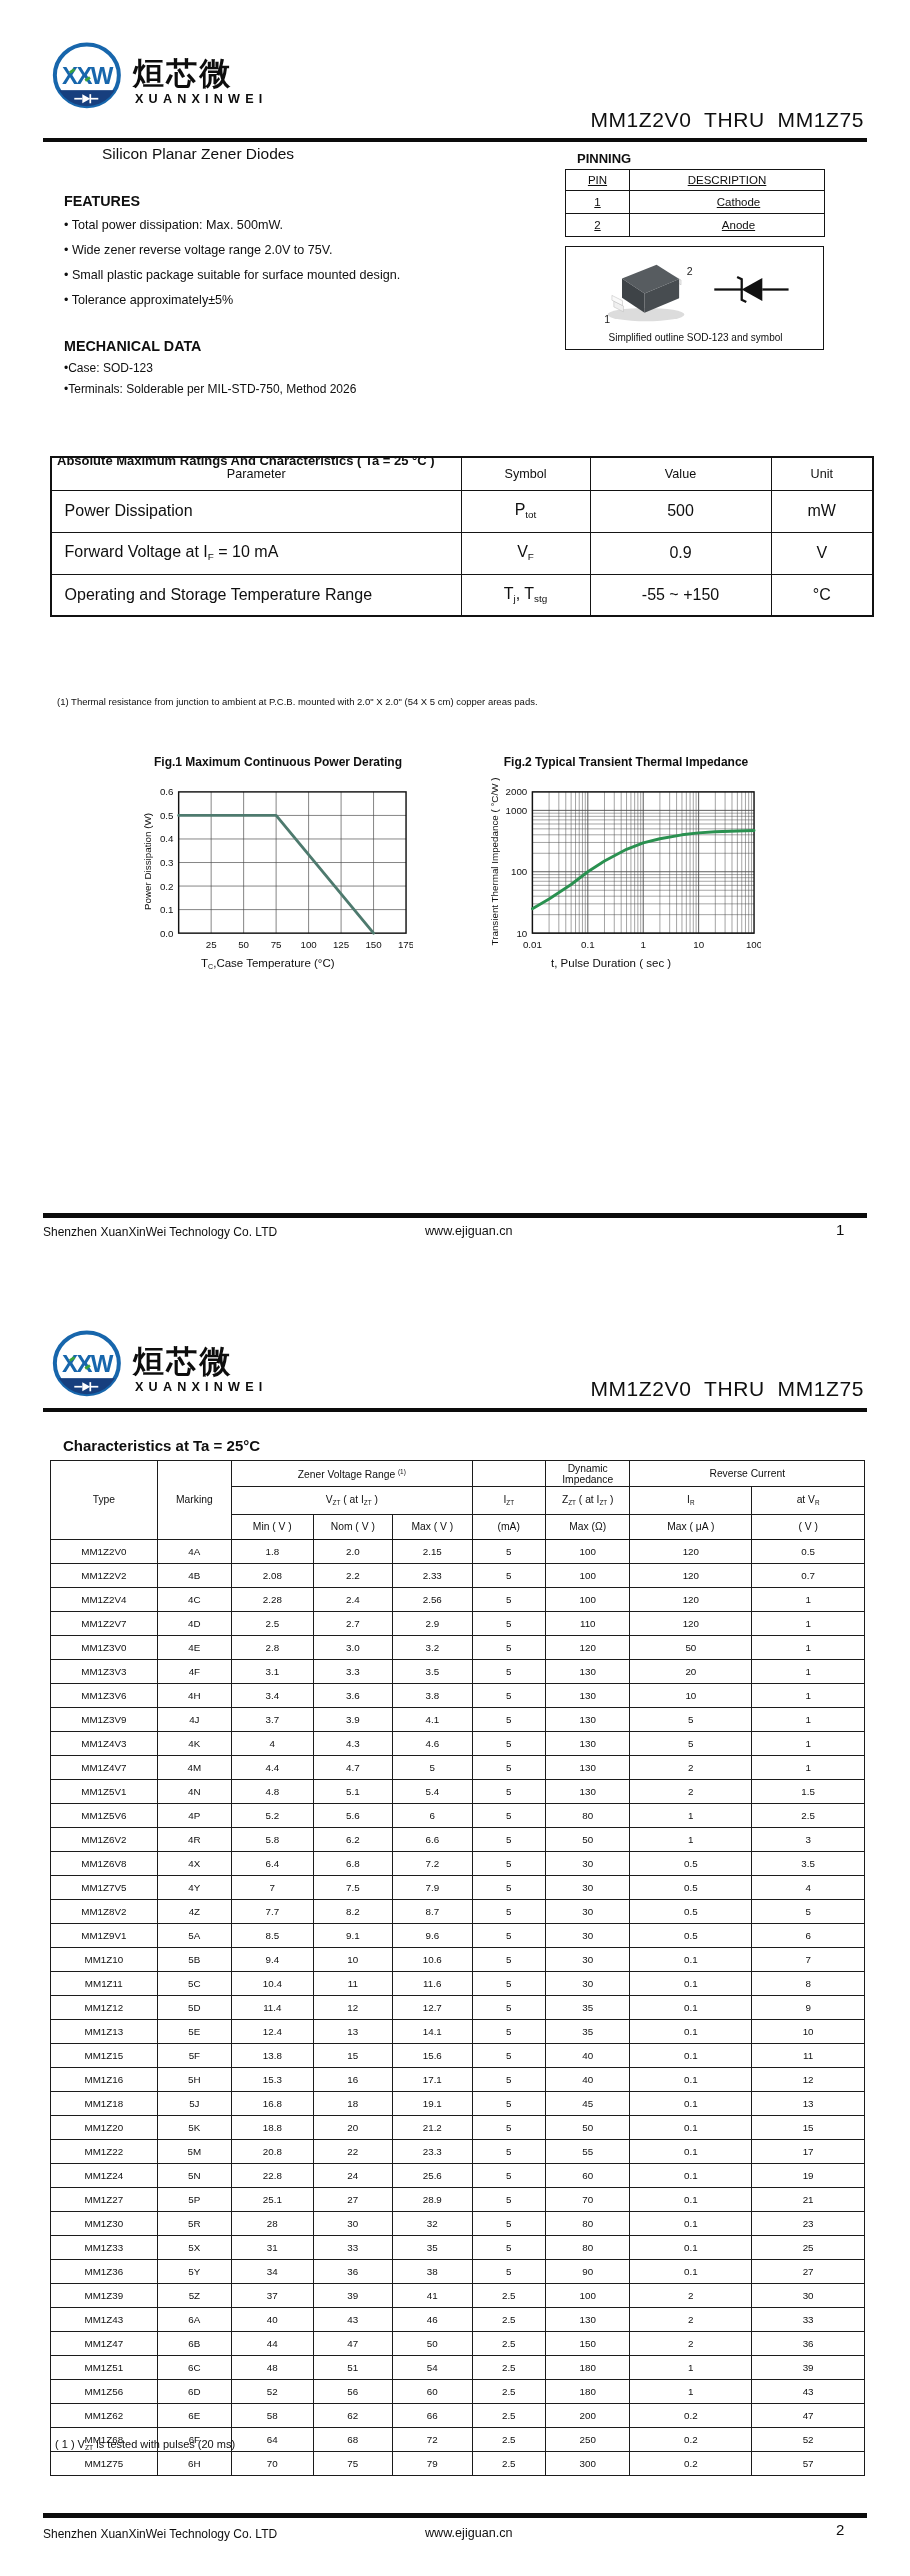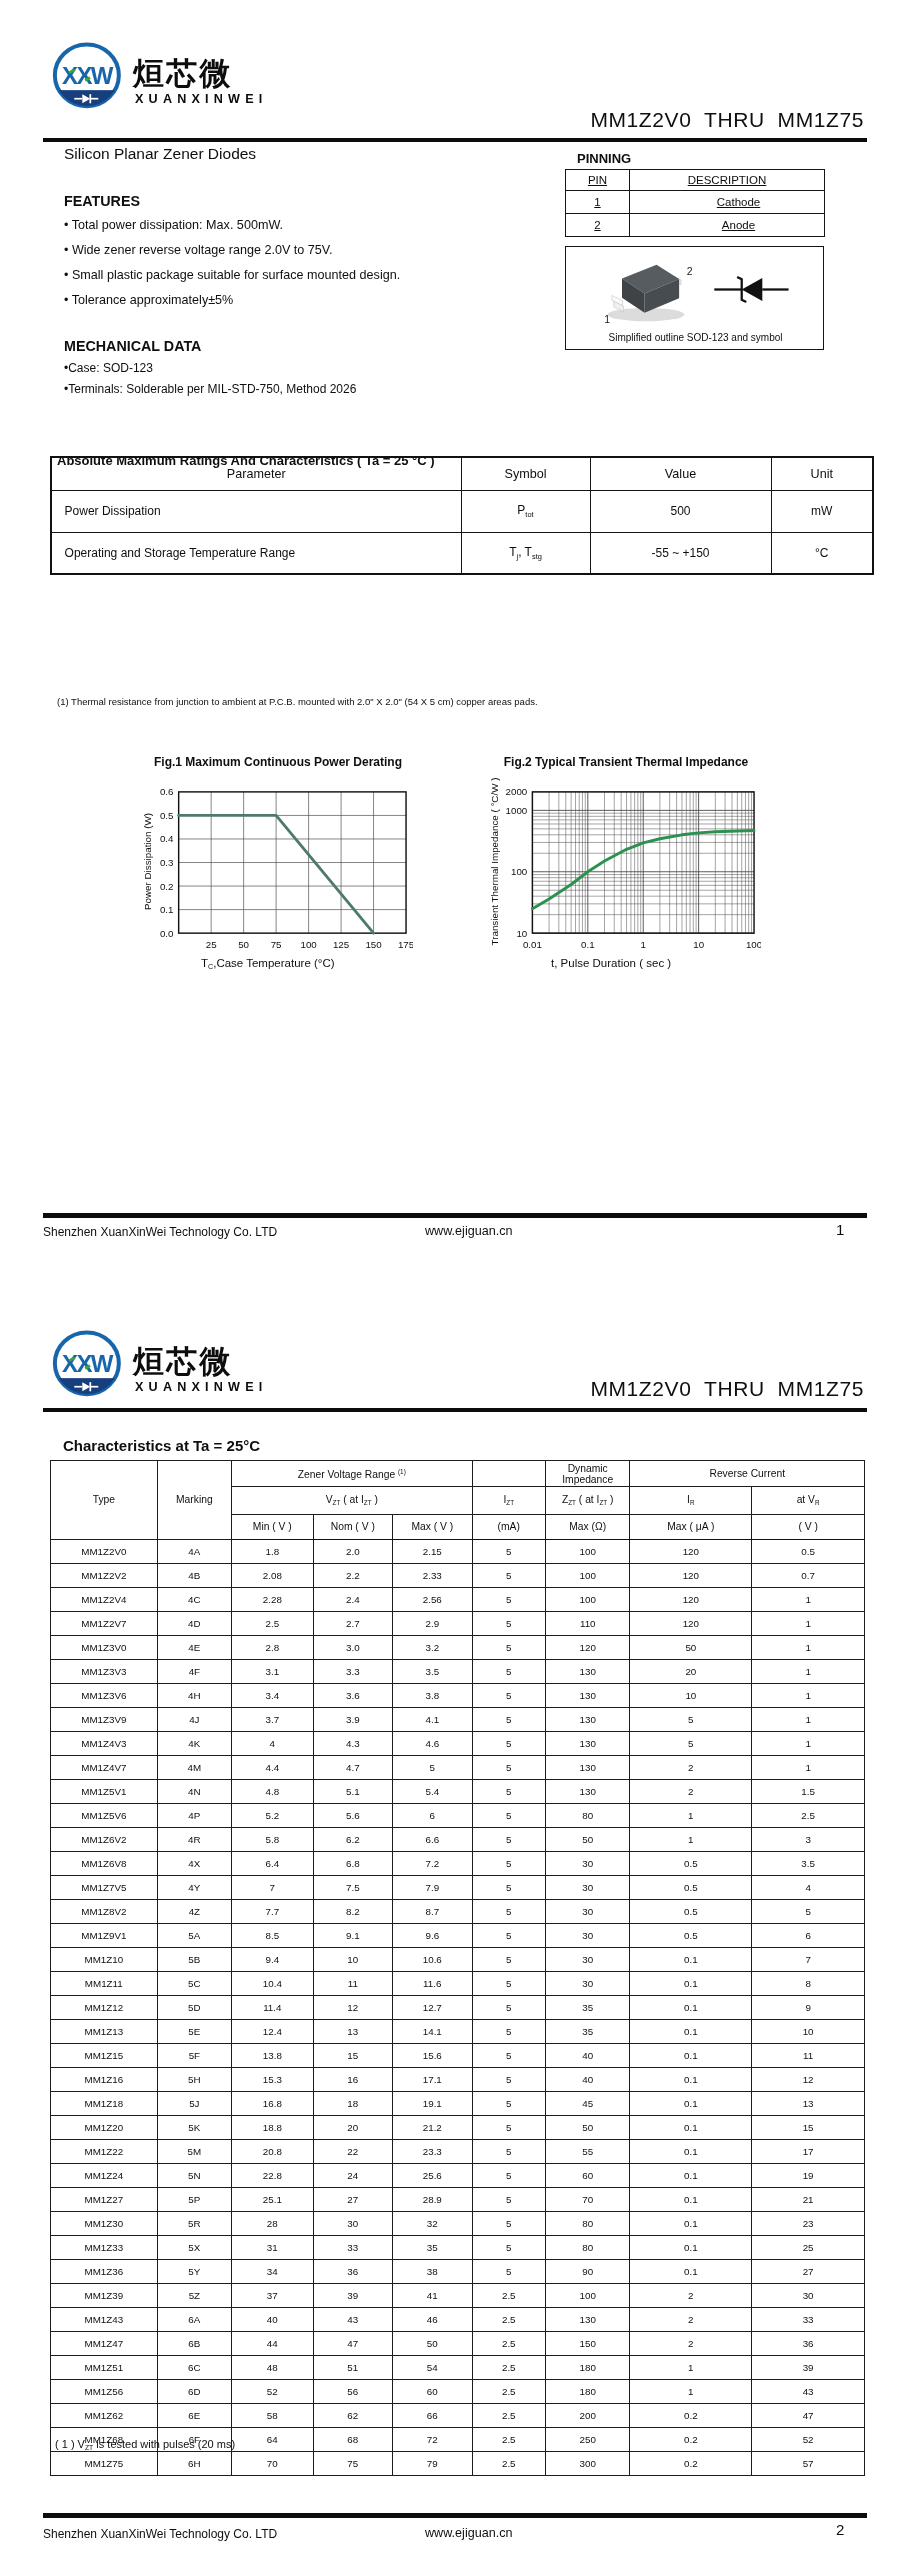--- a/index.html
+++ b/index.html
@@ -4,41 +4,41 @@
 <style>
   html,body{margin:0;padding:0;background:#ffffff;}
   .sheet{position:relative;width:910px;height:2576px;background:#fff;
          font-family:"Liberation Sans",sans-serif;color:#0f0f0f;overflow:hidden;}
   .abs{position:absolute;}
   .rule{background:#0c0c0c;}
   .bold{font-weight:bold;}
   .tsub{font-size:62%;vertical-align:-0.35em;}
   .tsup{font-size:62%;vertical-align:0.55em;}
   .doc-title{font-size:21px;letter-spacing:0.6px;font-weight:500;white-space:pre;}
-  .subtitle{font-size:15.5px;}
+  .subtitle{font-size:15.5px;margin-left:38px;}
   .sec-head{font-size:14.3px;font-weight:bold;}
   .feat-item{font-size:12.6px;line-height:25px;white-space:nowrap;}
   .mech-item{font-size:12px;line-height:20.7px;white-space:nowrap;}
   .brand-cn{font-size:31px;font-weight:bold;letter-spacing:2.3px;color:#0d0d0d;}
   .brand-en{font-size:12.6px;letter-spacing:5.2px;font-weight:600;color:#0d0d0d;}
 
   
   table{border-collapse:collapse;}
   .pin-table{width:259px;table-layout:fixed;border:1.7px solid #151515;}
   .pin-table td{border:1.1px solid #151515;font-size:11.5px;text-align:center;}
   .pin-table tr{height:23px;text-decoration:underline;}
   .pin-table tr.hdr{height:20.7px;}
   .pin-table td.desc{text-align:center;padding-left:24px;}
 
   .outline-box{width:259px;height:104px;border:1.4px solid #151515;box-sizing:border-box;}
   .outline-caption{font-size:10px;text-align:center;width:259px;}
 
   
   .ratings{width:822px;table-layout:fixed;border:2.3px solid #111;}
-  .ratings td{border:1.1px solid #151515;font-size:12px;text-align:center;}
+  .ratings td{border:1.1px solid #151515;font-size:16px;text-align:center;}
   .ratings thead tr{height:33px;}
   .ratings thead td{font-size:12.6px;border-bottom:1.7px solid #111;}
   .ratings tbody tr{height:42px;}
   .ratings td.param{text-align:left;padding-left:12.6px;}
 
   
   .chars{width:815px;table-layout:fixed;border:1.7px solid #111;}
   .chars td{border:0.6px solid #1c1c1c;text-align:center;}
   .chars thead td{font-size:10.3px;}
   .chars thead tr.r1{height:26px;}
@@ -161,20 +161,26 @@
           <td>Value</td>
           <td>Unit</td>
         </tr>
       </thead>
       <tbody>
         <tr>
           <td class="param"><span>Power Dissipation</span></td>
           <td><span>P</span><span class="tsub">tot</span></td>
           <td>500</td>
           <td>mW</td>
+        </tr>
+        <tr>
+          <td class="param"><span>Forward Voltage at I</span><span class="tsub">F</span><span> = 10 mA</span></td>
+          <td><span>V</span><span class="tsub">F</span></td>
+          <td>0.9</td>
+          <td>V</td>
         </tr>
         <tr>
           <td class="param"><span>Operating and Storage Temperature Range</span></td>
           <td><span>T</span><span class="tsub">j</span><span>, T</span><span class="tsub">stg</span></td>
           <td>-55 ~ +150</td>
           <td>°C</td>
         </tr>
       </tbody>
     </table>
     <div class="abs small-note" style="left:57px;top:696px">(1)  Thermal resistance from junction to ambient at P.C.B. mounted with 2.0" X 2.0" (54 X 5 cm) copper areas pads.</div>

